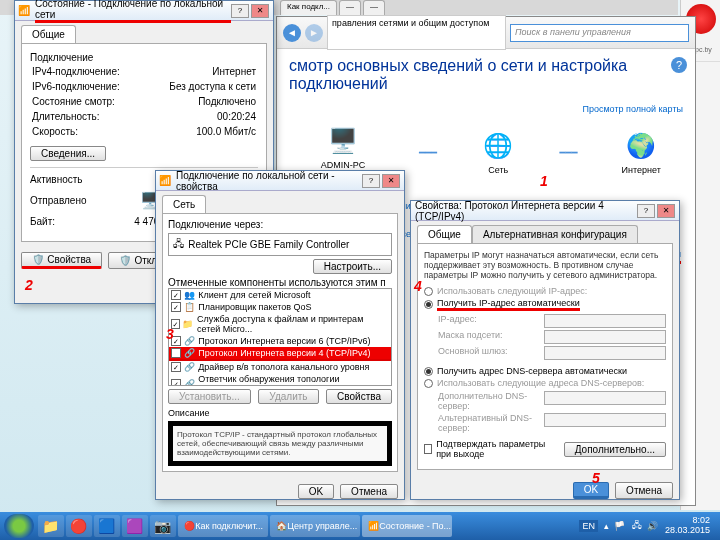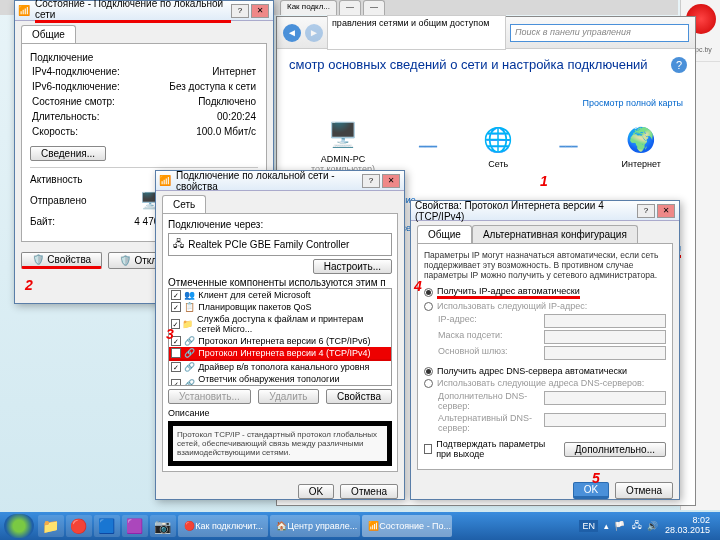--- a/index.html
+++ b/index.html
@@ -15,21 +15,21 @@
 .lang { background: #1e5fa8; padding: 1px 3px; }
 .datetime { text-align: right; line-height: 1.1; }
 
 
 .cp-window { position: absolute; top: 16px; left: 276px; width: 420px; height: 490px; background: #fff; border: 1px solid #888; z-index: 1; }
 .cp-header { height: 32px; background: linear-gradient(180deg, #f8f8f8, #e8e8e8); border-bottom: 1px solid #ccc; display: flex; align-items: center; padding: 0 6px; gap: 4px; }
 .cp-nav-arrow { width: 18px; height: 18px; border-radius: 50%; background: #4a90d9; color:#fff; display:flex; align-items:center; justify-content:center; font-size:10px; }
 .cp-breadcrumb { flex: 1; height: 35px; border: 1px solid #ccc; font-size: 9px; padding: 2px 4px; background:#fff; overflow:hidden; white-space:nowrap; }
 .cp-search { width: 120px; height: 18px; border: 1px solid #4a90d9; font-size: 9px; padding: 2px 4px; color:#888; font-style: italic; }
 .cp-body { padding: 8px 12px; }
-.cp-title { color: #003399; font-size: 13px; margin-bottom: 25px; }
+.cp-title { color: #003399; font-size: 16px; margin-bottom: 10px; }
 .cp-link { color: #0066cc; font-size: 9px; text-decoration:none; }
 .cp-map { display:flex; justify-content:space-around; align-items:center; margin: 10px 0; }
 .cp-map-node { text-align:center; font-size:9px; }
 .cp-map-icon { width:34px; height:34px; margin:0 auto 2px; display:flex; align-items:center; justify-content:center; font-size:24px; }
 .cp-net-section { display:flex; align-items:flex-start; gap:6px; margin-top:6px; }
 .cp-net-info { margin-left:auto; font-size:9px; line-height:1.4; }
 .cp-net-info td:first-child { color:#666; padding-right:8px; }
 .cp-help-icon { position:absolute; top:40px; right:8px; width:16px; height:16px; background:#4a90d9; border-radius:50%; color:#fff; text-align:center; line-height:16px; font-size:11px; }
 
 
@@ -273,27 +273,27 @@
         <div class="win-btn">?</div>
         <div class="win-btn close">✕</div>
       </div>
     </div>
     <div class="tab-strip">
       <div class="tab">Общие</div>
       <div class="tab inactive">Альтернативная конфигурация</div>
     </div>
     <div class="panel" style="padding:6px">
       <div style="font-size:8.5px;color:#333;margin-bottom:6px">Параметры IP могут назначаться автоматически, если сеть поддерживает эту возможность. В противном случае параметры IP можно получить у сетевого администратора.</div>
+      <div class="radio-row disabled-text">
+          <span class="radio"></span>
+          <span>Использовать следующий IP-адрес:</span>
+        </div>
       <div class="radio-row">
           <span class="radio on"></span>
           <span class="red-underline">Получить IP-адрес автоматически</span>
-        </div>
-      <div class="radio-row disabled-text">
-          <span class="radio"></span>
-          <span>Использовать следующий IP-адрес:</span>
         </div>
       <div class="ip-grid disabled-text">
         <span>IP-адрес:</span>
           <div class="ip-field"></div>
         <span>Маска подсети:</span>
           <div class="ip-field"></div>
         <span>Основной шлюз:</span>
           <div class="ip-field"></div>
       </div>
       <div class="radio-row">

